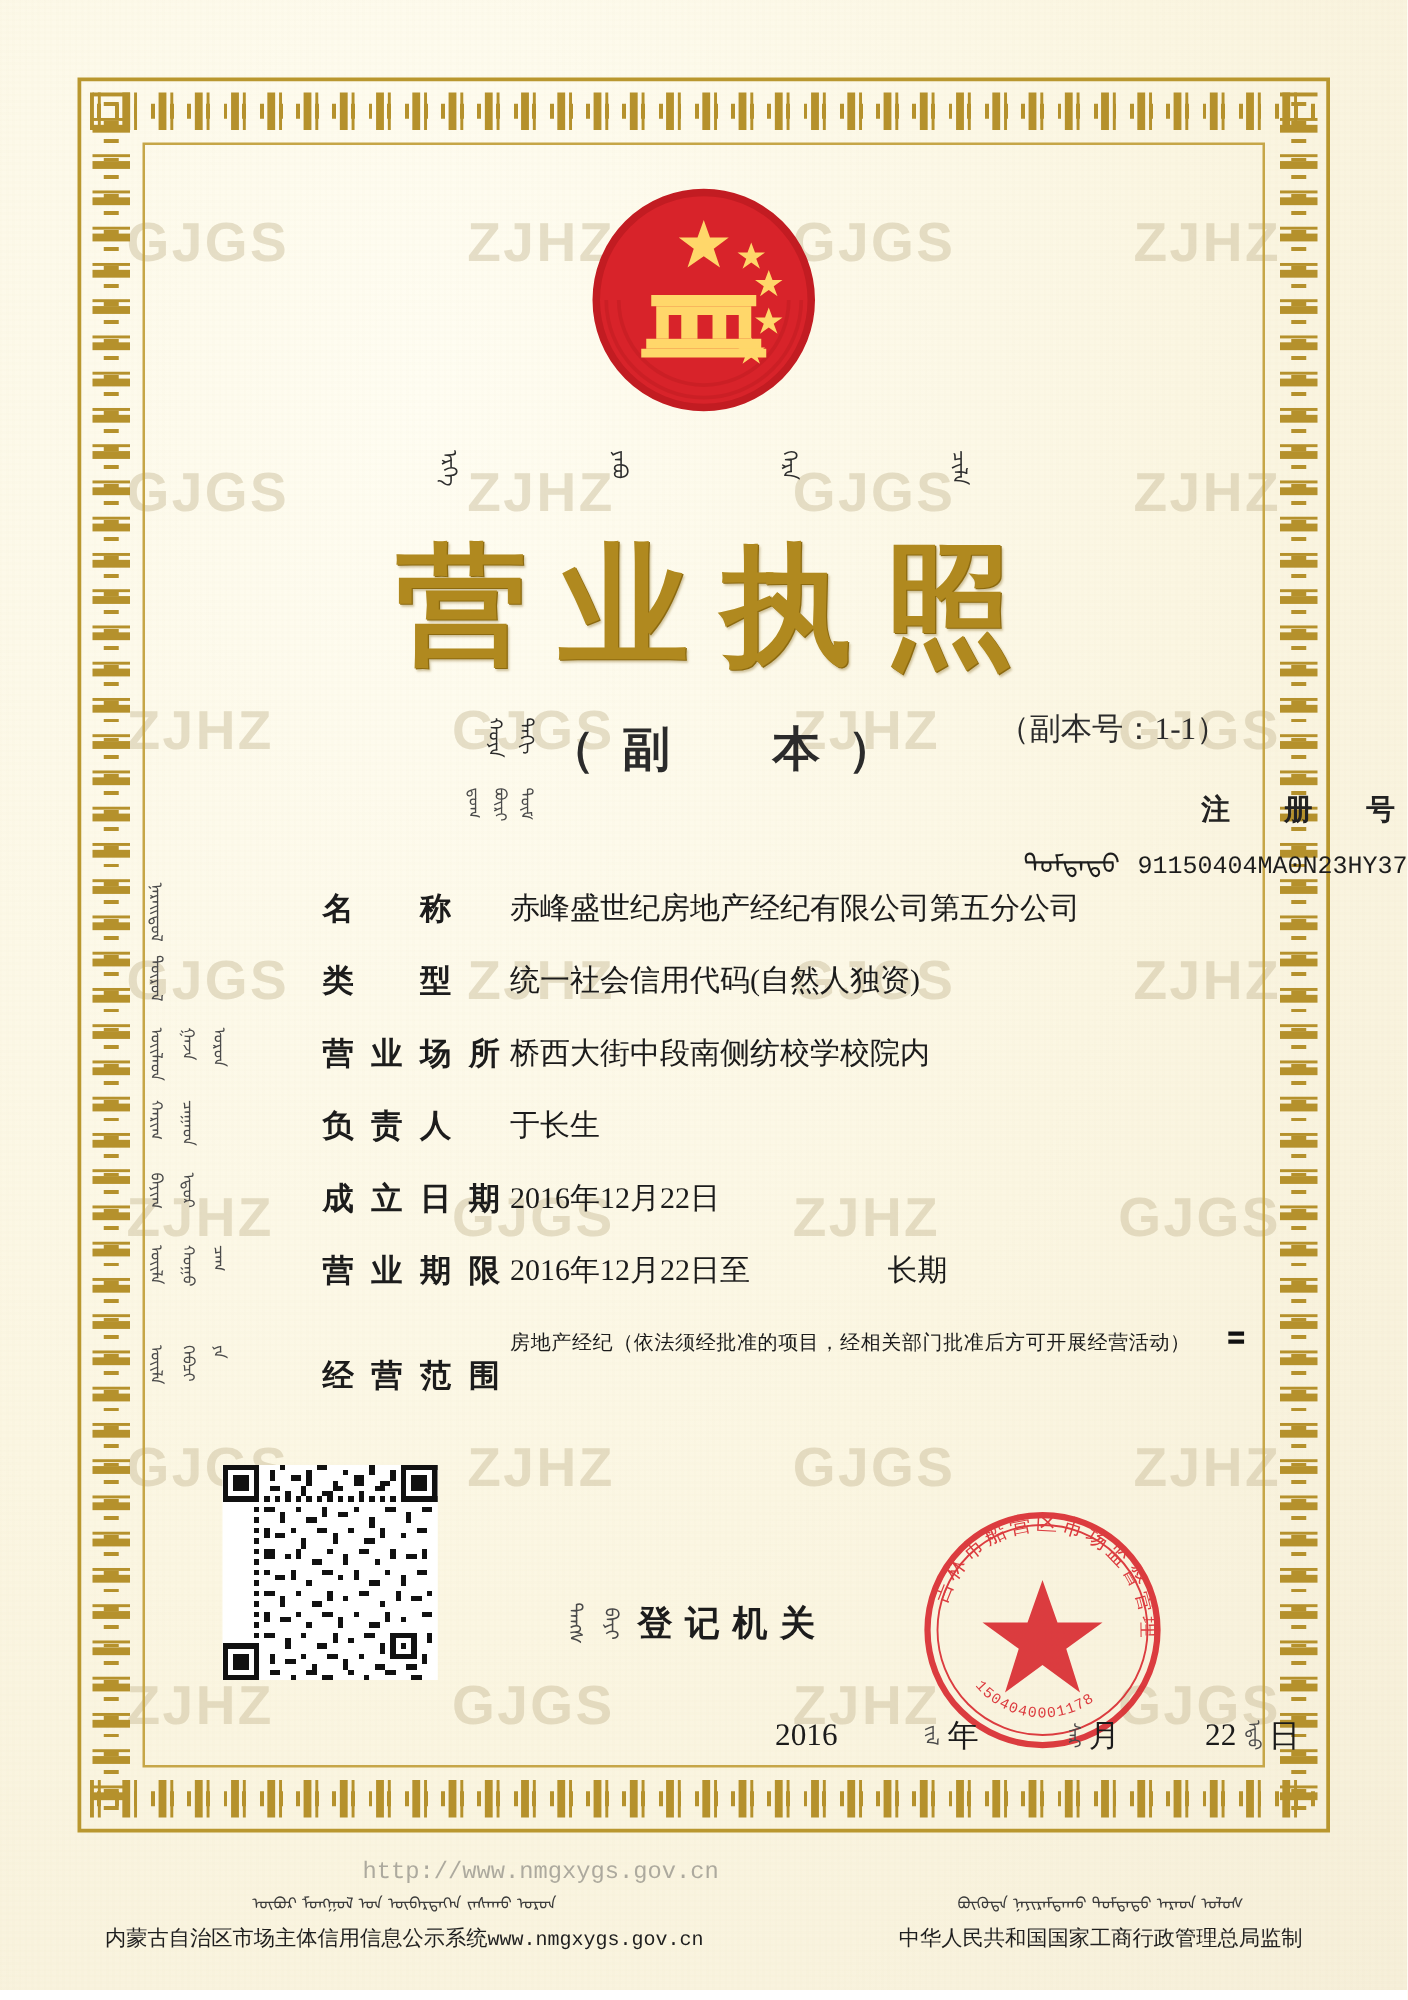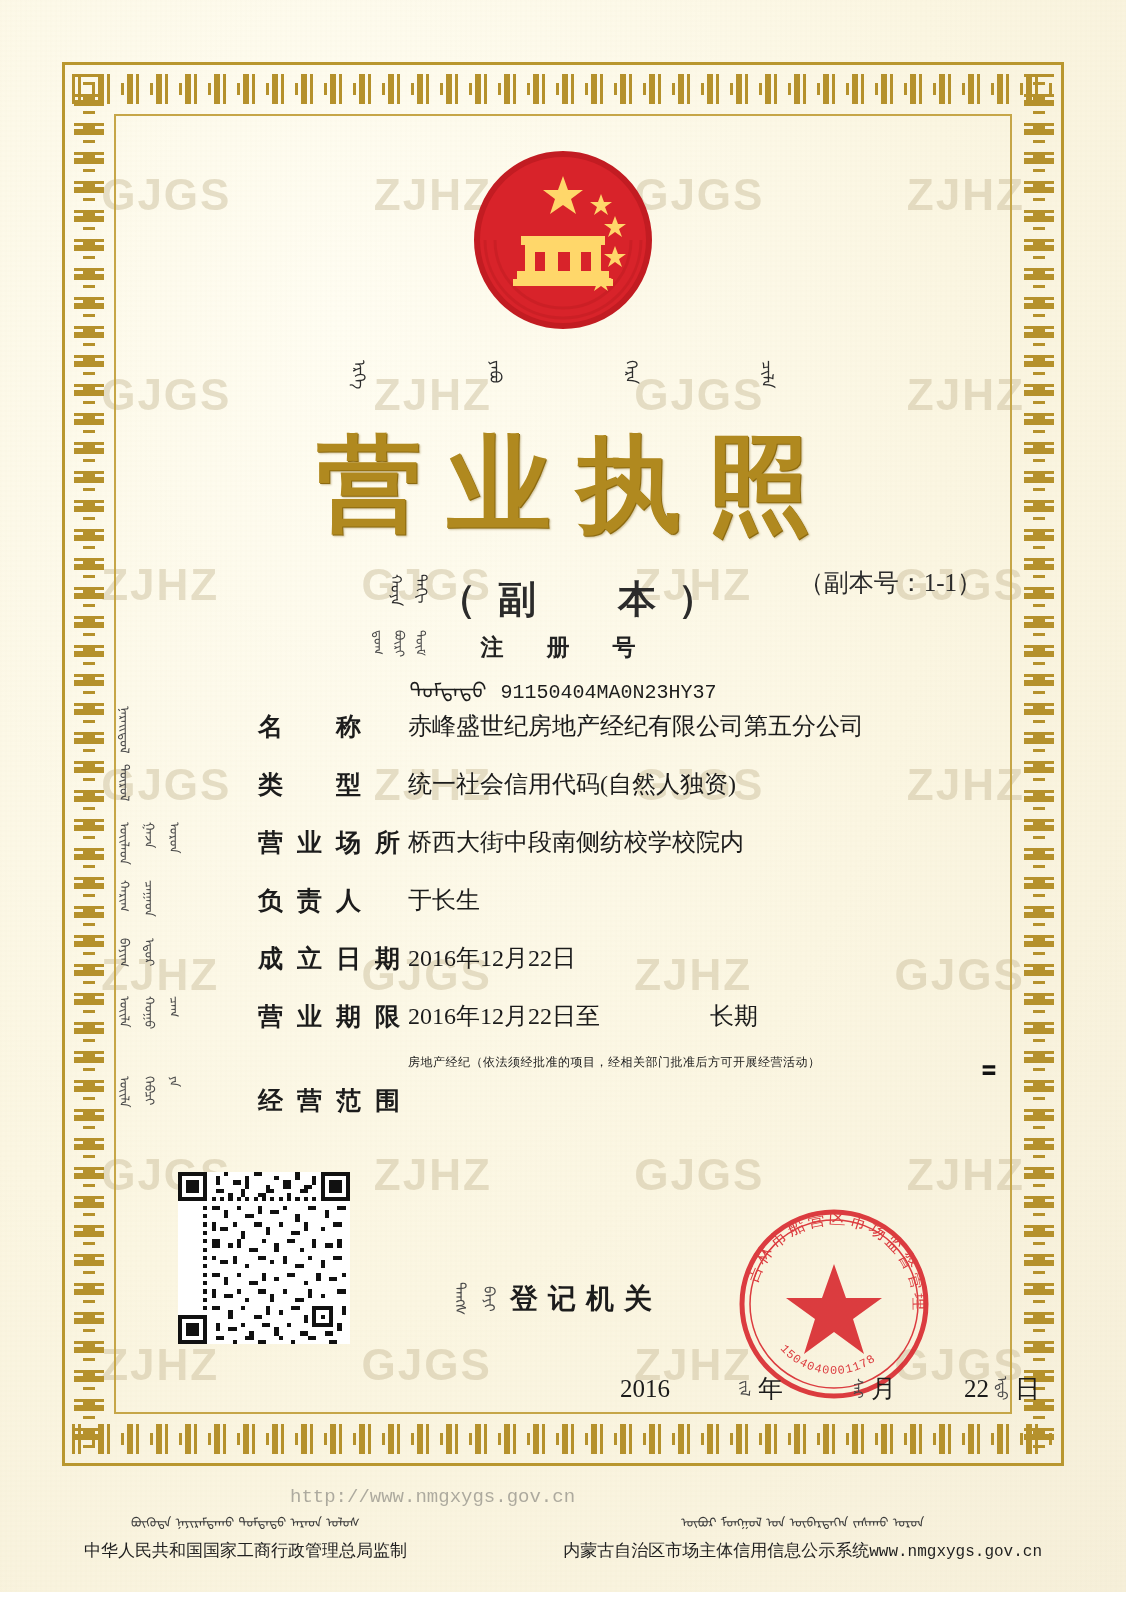--- a/index.html
+++ b/index.html
@@ -198,21 +198,21 @@
   .subtitle-mong {
     font-size: 15px;
     color: #2b2b2b;
   }
 
   .regno-row {
     position: absolute;
     top: 632px;
     left: 0;
     right: 0;
-    text-align: center;
+    text-align: right;
   }
   .regno-label {
     font-size: 23px;
     letter-spacing: 10px;
     font-weight: bold;
     color: #222;
   }
   .regno-line2 {
     margin-top: 4px;
     font-size: 21px;
@@ -270,22 +270,22 @@
   .field-value {
     position: absolute;
     left: 290px;
     top: 10px;
     font-size: 24px;
     color: #1b1b1b;
     font-family: "Liberation Serif", serif;
     white-space: nowrap;
   }
   .field-value.small {
-    font-size: 12px;
-    top: 6px;
+    font-size: 16px;
+    top: 16px;
     letter-spacing: .5px;
   }
   .field-value .term-gap {
     display: inline-block;
     width: 110px;
   }
   .scope-row { height: 86px; }
   .scope-mark {
     position: absolute;
     right: 10px;
@@ -783,24 +783,24 @@
     <span class="date-gap"></span>
     <span>22</span>
     <span class="mong">ᠡᠳᠦ</span>
     <span>日</span>
   </div>
 
   <div class="url-faint">http://www.nmgxygs.gov.cn</div>
 
   <div class="footer">
     <div class="footer-col">
-      <div class="footer-mong">ᠪᠦᠭᠦᠳᠡ ᠨᠠᠶᠢᠷᠠᠮᠳᠠᠬᠤ ᠳᠤᠮᠳᠠᠳᠤ ᠠᠷᠠᠳ ᠤᠯᠤᠰ</div>
-      <div class="footer-text">中华人民共和国国家工商行政管理总局监制</div>
-    </div>
-    <div class="footer-col">
       <div class="footer-mong">ᠥᠪᠥᠷ ᠮᠣᠩᠭᠣᠯ ᠤᠨ ᠥᠪᠡᠷᠲᠡᠭᠡᠨ ᠵᠠᠰᠠᠬᠤ ᠣᠷᠣᠨ</div>
       <div class="footer-text">
         <span>内蒙古自治区市场主体信用信息公示系统</span><span class="mono">www.nmgxygs.gov.cn</span>
       </div>
     </div>
+    <div class="footer-col">
+      <div class="footer-mong">ᠪᠦᠭᠦᠳᠡ ᠨᠠᠶᠢᠷᠠᠮᠳᠠᠬᠤ ᠳᠤᠮᠳᠠᠳᠤ ᠠᠷᠠᠳ ᠤᠯᠤᠰ</div>
+      <div class="footer-text">中华人民共和国国家工商行政管理总局监制</div>
+    </div>
   </div>
 
 </div>
 
 </body></html>

